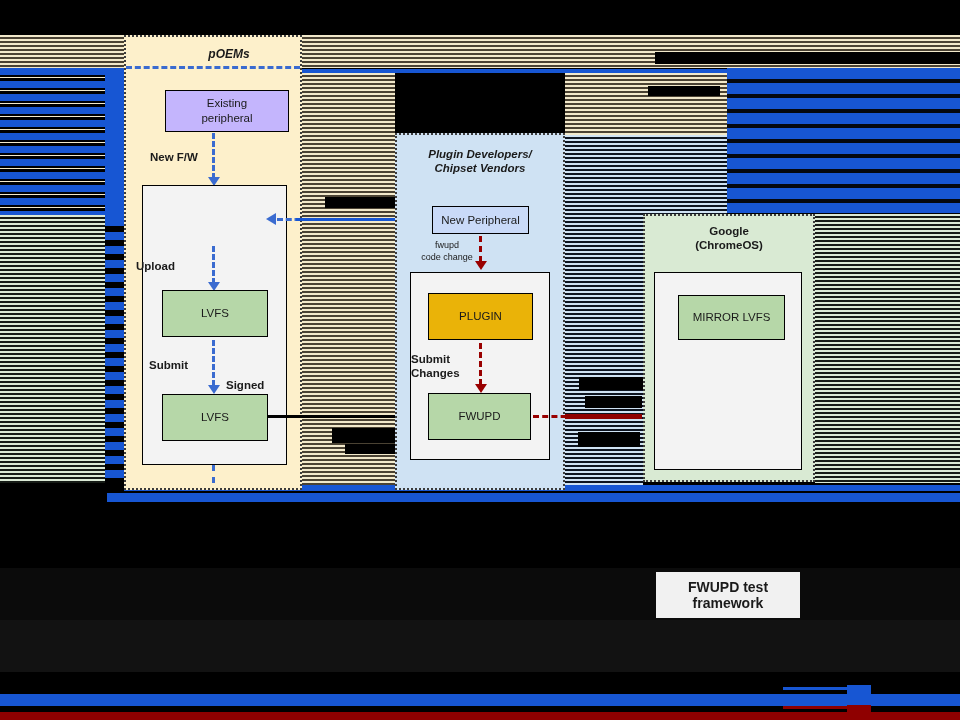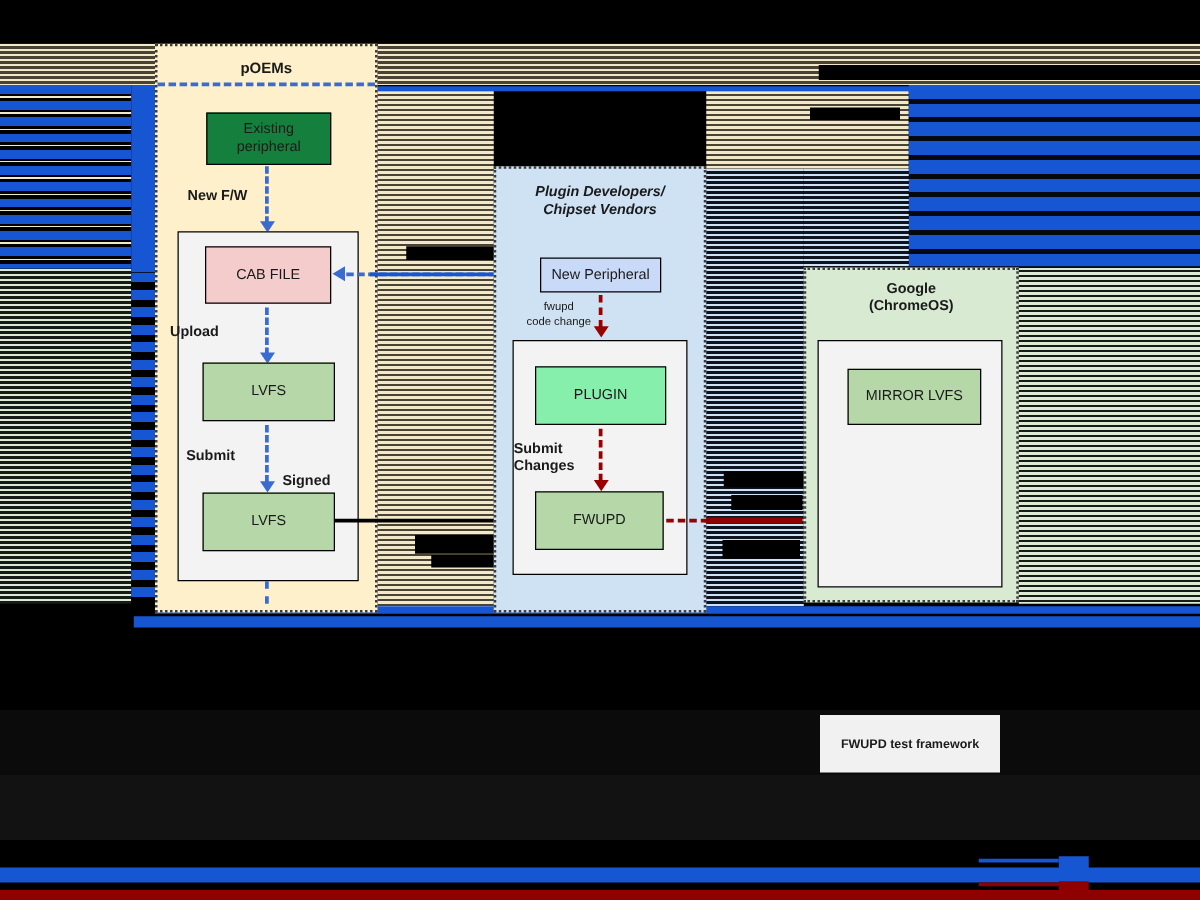--- a/index.html
+++ b/index.html
@@ -30,21 +30,21 @@
   .vdash-red{width:0;border-left:3px dashed #990000;}
   .hdash-blue{height:0;border-top:3px dashed #3a6bd0;}
   .hdash-red{height:0;border-top:3px dashed #990000;}
   .tri{width:0;height:0;}
   .tri-down-blue{border-left:6px solid transparent;border-right:6px solid transparent;border-top:9px solid #3a6bd0;}
   .tri-down-red{border-left:6px solid transparent;border-right:6px solid transparent;border-top:9px solid #990000;}
   .tri-left-blue{border-top:6px solid transparent;border-bottom:6px solid transparent;border-right:10px solid #3a6bd0;}
   .tri-right-black{border-top:6px solid transparent;border-bottom:6px solid transparent;border-left:10px solid #000;}
   .tri-right-red{border-top:6px solid transparent;border-bottom:6px solid transparent;border-left:10px solid #990000;}
   .framework{background:#f1f1f1;display:flex;align-items:center;justify-content:center;
-             font-weight:bold;font-size:10px;text-align:center;}
+             font-weight:bold;font-size:14px;text-align:center;}
 </style>
 </head>
 <body>
 
 <div id="stage">
 
   <div class="abs st-tan" style="left:0;top:35;width:124px;height:33px;left:0px;top:35px;"></div>
   <div class="abs st-tan" style="left:302px;top:35px;width:658px;height:33px;"></div>
   <div class="abs bar-blue" style="left:302px;top:69px;width:658px;height:4px;"></div>
   <div class="abs st-tan" style="left:302px;top:73px;width:93px;height:417px;"></div>
@@ -71,34 +71,33 @@
   <div class="abs bar-black" style="left:655px;top:52px;width:305px;height:12px;"></div>
   <div class="abs bar-black" style="left:648px;top:86px;width:72px;height:10px;"></div>
   <div class="abs bar-black" style="left:325px;top:197px;width:72px;height:11px;"></div>
   <div class="abs bar-black" style="left:579px;top:377px;width:64px;height:13px;"></div>
   <div class="abs bar-black" style="left:585px;top:396px;width:57px;height:12px;"></div>
   <div class="abs bar-black" style="left:578px;top:432px;width:62px;height:15px;"></div>
   <div class="abs bar-black" style="left:332px;top:428px;width:65px;height:15px;"></div>
   <div class="abs bar-black" style="left:345px;top:444px;width:52px;height:10px;"></div>
 
   <div class="abs zone" style="left:124px;top:35px;width:178px;height:455px;background:#fdf0cb;">
-    <div class="zone-title abs" style="left:0;top:10px;width:100%;">pOEMs</div>
+    <div class="zone-title abs" style="left:16px;top:10px;width:100%;font-style:italic;">pOEMs</div>
   </div>
   <div class="abs hdash-blue" style="left:126px;top:66px;width:174px;"></div>
 
-  <div class="abs node pre" style="left:165px;top:90px;width:100px;height:42px;background:#15803d;">Existing
+  <div class="abs node pre" style="left:165px;top:90px;width:124px;height:42px;background:#c4b5fd;">Existing
 peripheral</div>
 
   <div class="abs vdash-blue" style="left:212px;top:133px;height:46px;"></div>
   <div class="abs tri tri-down-blue" style="left:208px;top:177px;"></div>
   <div class="abs lbl" style="left:150px;top:150px;">New F/W</div>
 
   <div class="abs panel" style="left:142px;top:185px;width:145px;height:280px;"></div>
 
-  <div class="abs node" style="left:164px;top:197px;width:101px;height:46px;background:#f4cccc;">CAB FILE</div>
 
   <div class="abs vdash-blue" style="left:212px;top:246px;height:38px;"></div>
   <div class="abs tri tri-down-blue" style="left:208px;top:282px;"></div>
   <div class="abs lbl" style="left:136px;top:259px;">Upload</div>
 
   <div class="abs node" style="left:162px;top:290px;width:106px;height:47px;background:#b6d7a8;">LVFS</div>
 
   <div class="abs vdash-blue" style="left:212px;top:340px;height:46px;"></div>
   <div class="abs tri tri-down-blue" style="left:208px;top:385px;"></div>
   <div class="abs lbl" style="left:149px;top:358px;">Submit</div>
@@ -123,21 +122,21 @@
 
   <div class="abs node" style="left:432px;top:206px;width:97px;height:28px;background:#c9daf8;">New Peripheral</div>
 
   <div class="abs vdash-red" style="left:479px;top:236px;height:26px;"></div>
   <div class="abs tri tri-down-red" style="left:475px;top:261px;"></div>
   <div class="abs lbl-sm pre" style="left:402px;top:240px;width:90px;">fwupd
 code change</div>
 
   <div class="abs panel" style="left:410px;top:272px;width:140px;height:188px;"></div>
 
-  <div class="abs node" style="left:428px;top:293px;width:105px;height:47px;background:#86efac;">PLUGIN</div>
+  <div class="abs node" style="left:428px;top:293px;width:105px;height:47px;background:#eab308;">PLUGIN</div>
 
   <div class="abs vdash-red" style="left:479px;top:343px;height:42px;"></div>
   <div class="abs tri tri-down-red" style="left:475px;top:384px;"></div>
   <div class="abs lbl pre" style="left:411px;top:352px;">Submit
 Changes</div>
 
   <div class="abs node" style="left:428px;top:393px;width:103px;height:47px;background:#b6d7a8;">FWUPD</div>
 
   <div class="abs hdash-red" style="left:533px;top:415px;width:135px;"></div>
   <div class="abs bar-red" style="left:565px;top:414px;width:77px;height:5px;"></div>

